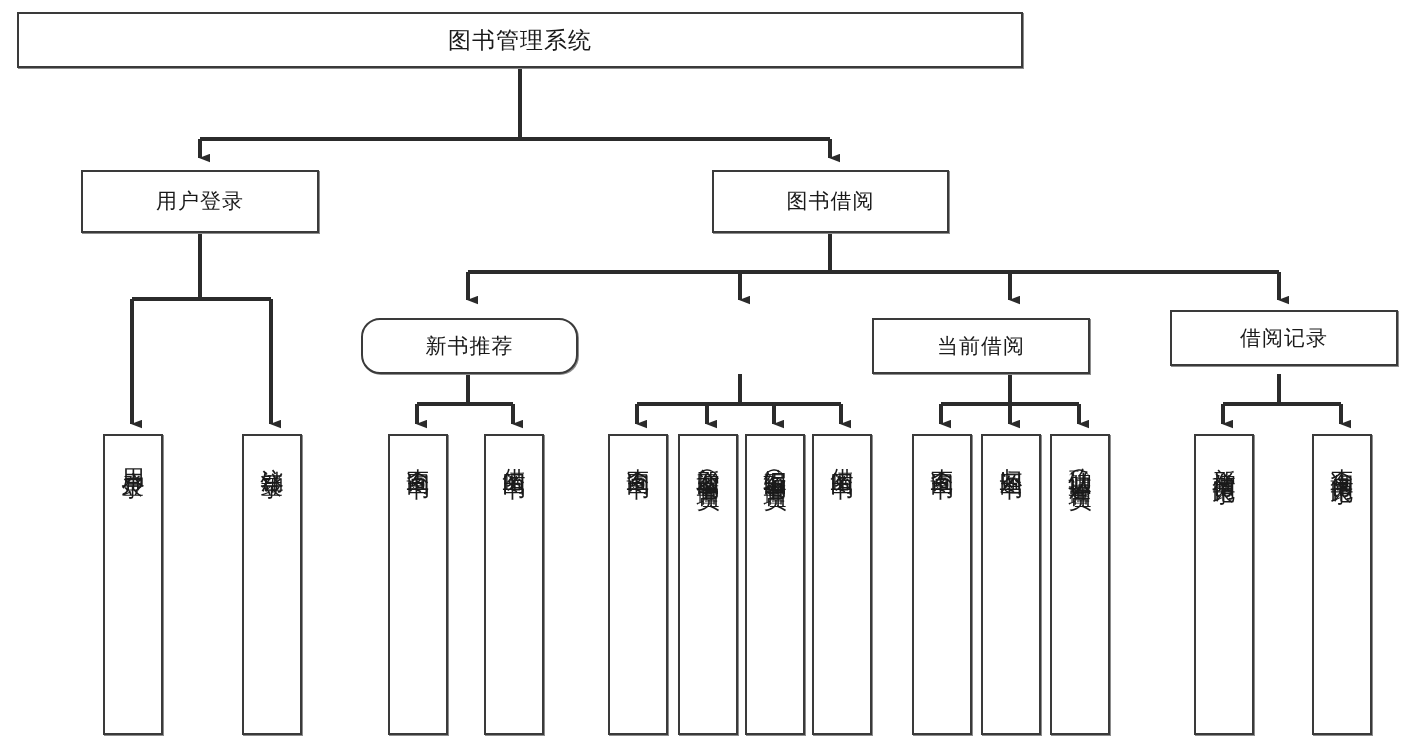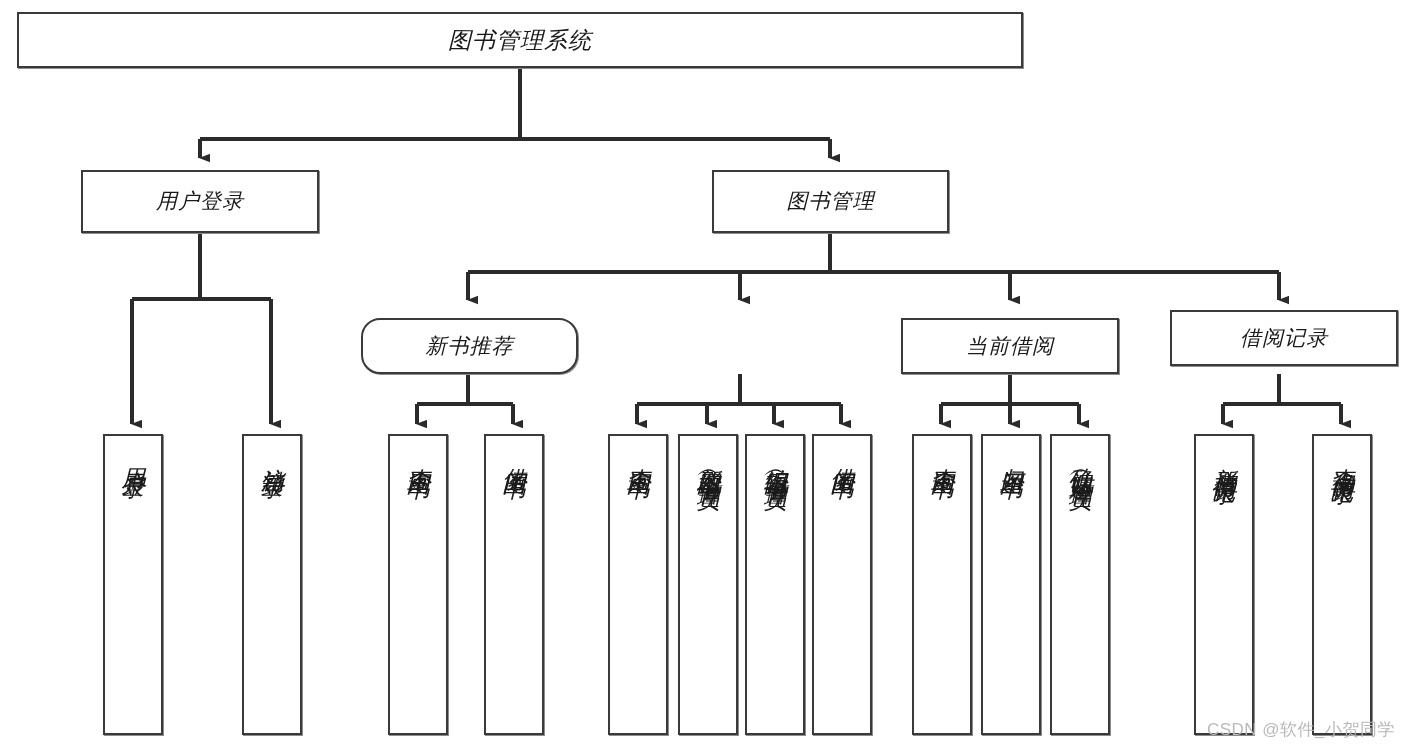--- a/index.html
+++ b/index.html
@@ -13,21 +13,20 @@
   .node-box{
     position:absolute;
     box-sizing:border-box;
     background:#ffffff;
     border:2px solid #3a3a3a;
     box-shadow:1px 1px 0 0 #8d8d8d;
     display:flex;
     align-items:center;
     justify-content:center;
     overflow:hidden;
-    font-style:italic;
   }
   .node-label{
     color:#1a1a1a;
     font-size:21px;
     line-height:1.25;
     letter-spacing:1px;
     white-space:nowrap;
     text-align:center;
     user-select:none;
   }
@@ -114,27 +113,27 @@
   </svg>
 
   <div class="node-box root" style="left:17px;top:12px;width:1006px;height:56px;">
     <span class="node-label">图书管理系统</span>
   </div>
 
   <div class="node-box" style="left:81px;top:170px;width:238px;height:63px;">
     <span class="node-label">用户登录</span>
   </div>
   <div class="node-box" style="left:712px;top:170px;width:237px;height:63px;">
-    <span class="node-label">图书管理</span>
+    <span class="node-label">图书借阅</span>
   </div>
 
   <div class="node-box" style="left:361px;top:318px;width:217px;height:56px;border-radius:19px;">
     <span class="node-label">新书推荐</span>
   </div>
-  <div class="node-box" style="left:901px;top:318px;width:218px;height:56px;align-items:center;">
+  <div class="node-box" style="left:872px;top:318px;width:218px;height:56px;align-items:center;">
     <span class="node-label">当前借阅</span>
   </div>
   <div class="node-box" style="left:1170px;top:310px;width:228px;height:56px;">
     <span class="node-label">借阅记录</span>
   </div>
 
   <div class="node-box leaf" style="left:103px;top:434px;width:60px;height:301px;">
     <span class="node-label">用户登录</span>
   </div>
   <div class="node-box leaf" style="left:242px;top:434px;width:60px;height:301px;">
@@ -171,15 +170,14 @@
     <span class="node-label">确认归还（管理员）</span>
   </div>
 
   <div class="node-box leaf" style="left:1194px;top:434px;width:60px;height:301px;">
     <span class="node-label">新增借阅记录</span>
   </div>
   <div class="node-box leaf" style="left:1312px;top:434px;width:60px;height:301px;">
     <span class="node-label">查询借阅记录</span>
   </div>
 
-  <div class="watermark">CSDN @软件_小贺同学</div>
 
 </div>
 
 </body></html>

